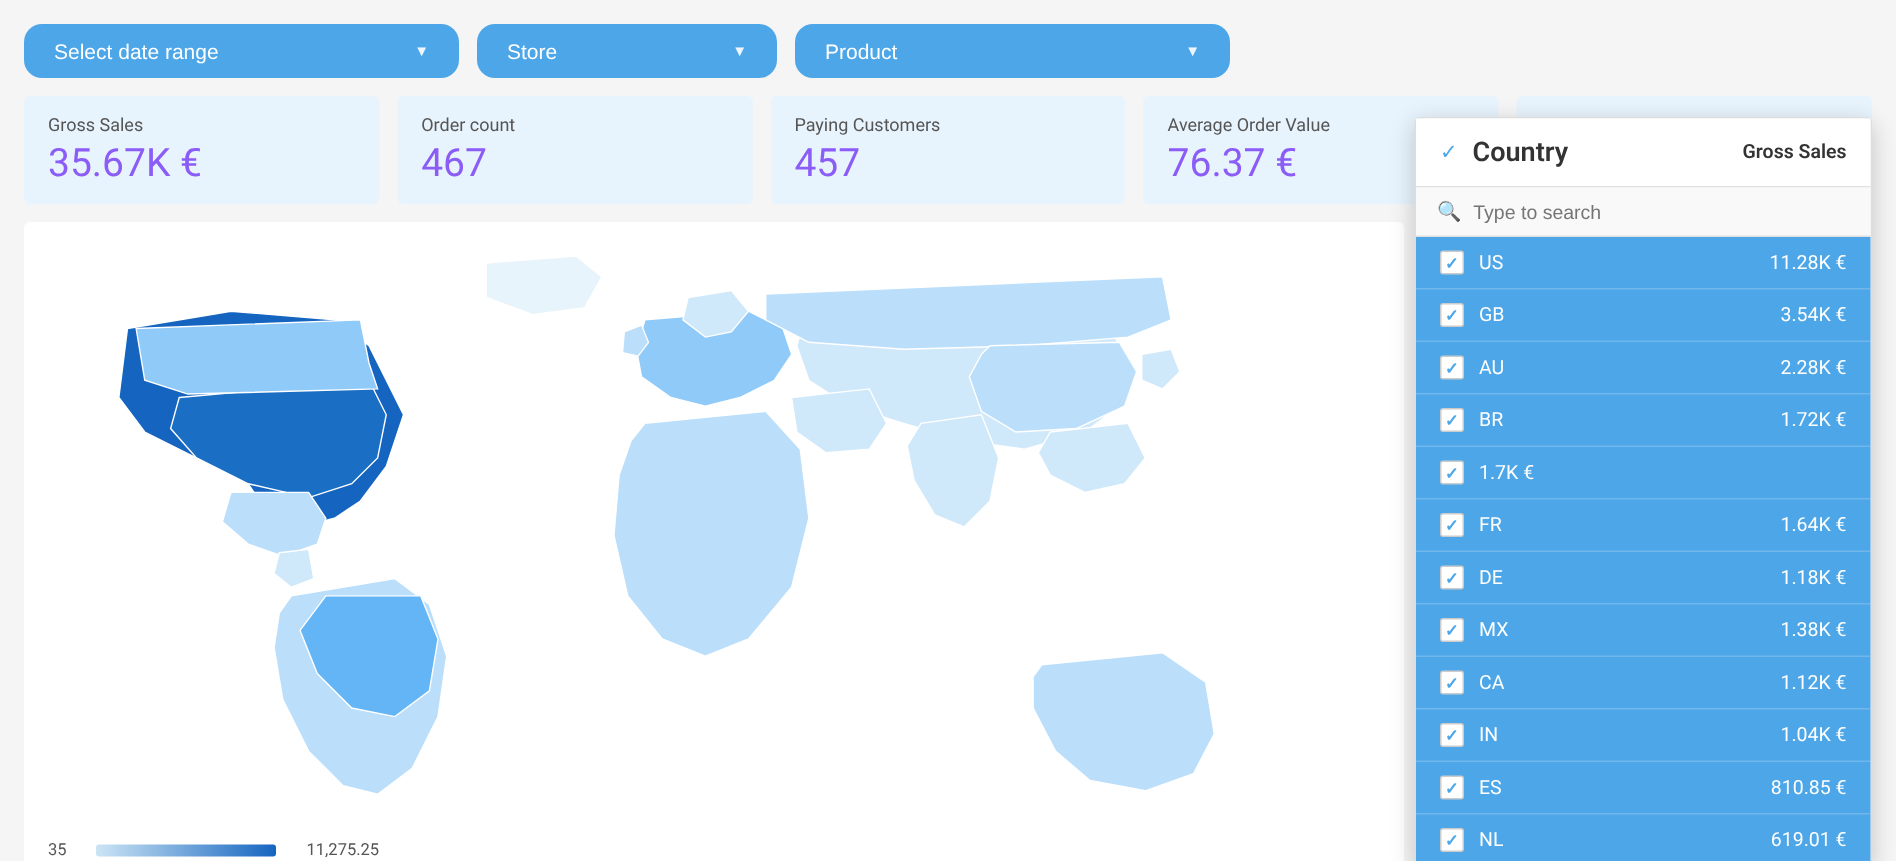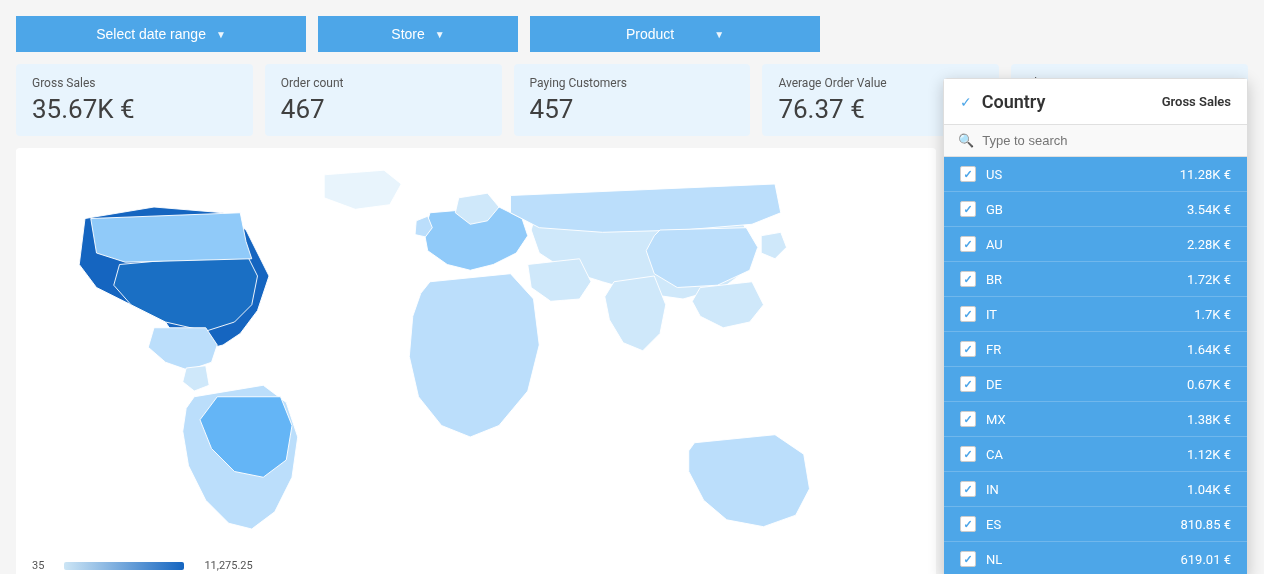--- a/index.html
+++ b/index.html
@@ -22,27 +22,27 @@
     }
     .top-filters {
       display: flex;
       gap: 12px;
       align-items: center;
     }
     .filter-btn {
       background: #4da6e8;
       color: white;
       border: none;
-      border-radius: 0;
+      border-radius: 12px;
       padding: 10px 20px;
       font-size: 14px;
       cursor: pointer;
       display: flex;
       align-items: center;
-      justify-content: center;
+      justify-content: space-between;
       gap: 10px;
     }
     .filter-btn.date-range { width: 290px; }
     .filter-btn.store { width: 200px; }
     .filter-btn.product { width: 290px; gap: 40px; }
     .filter-btn .arrow {
       font-size: 10px;
       opacity: 0.9;
     }
     .metrics-row {
@@ -57,21 +57,21 @@
       flex: 1;
     }
     .metric-label {
       font-size: 12px;
       color: #555;
       margin-bottom: 4px;
     }
     .metric-value {
       font-size: 26px;
       font-weight: 400;
-      color: #404040;
+      color: #8b5cf6;
     }
     .content-area {
       display: flex;
       gap: 12px;
       flex: 1;
     }
     .map-section {
       flex: 1;
       position: relative;
       background: white;
@@ -285,32 +285,31 @@
               <span class="country-name">AU</span>
               <span class="country-sales">2.28K €</span>
             </div>
             <div class="country-row">
               <div class="country-check checked"></div>
               <span class="country-name">BR</span>
               <span class="country-sales">1.72K €</span>
             </div>
             <div class="country-row">
               <div class="country-check checked"></div>
-              <span class="country-name">IT</span>
               <span class="country-sales">1.7K €</span>
             </div>
             <div class="country-row">
               <div class="country-check checked"></div>
               <span class="country-name">FR</span>
               <span class="country-sales">1.64K €</span>
             </div>
             <div class="country-row">
               <div class="country-check checked"></div>
               <span class="country-name">DE</span>
-              <span class="country-sales">0.67K €</span>
+              <span class="country-sales">1.18K €</span>
             </div>
             <div class="country-row">
               <div class="country-check checked"></div>
               <span class="country-name">MX</span>
               <span class="country-sales">1.38K €</span>
             </div>
             <div class="country-row">
               <div class="country-check checked"></div>
               <span class="country-name">CA</span>
               <span class="country-sales">1.12K €</span>

